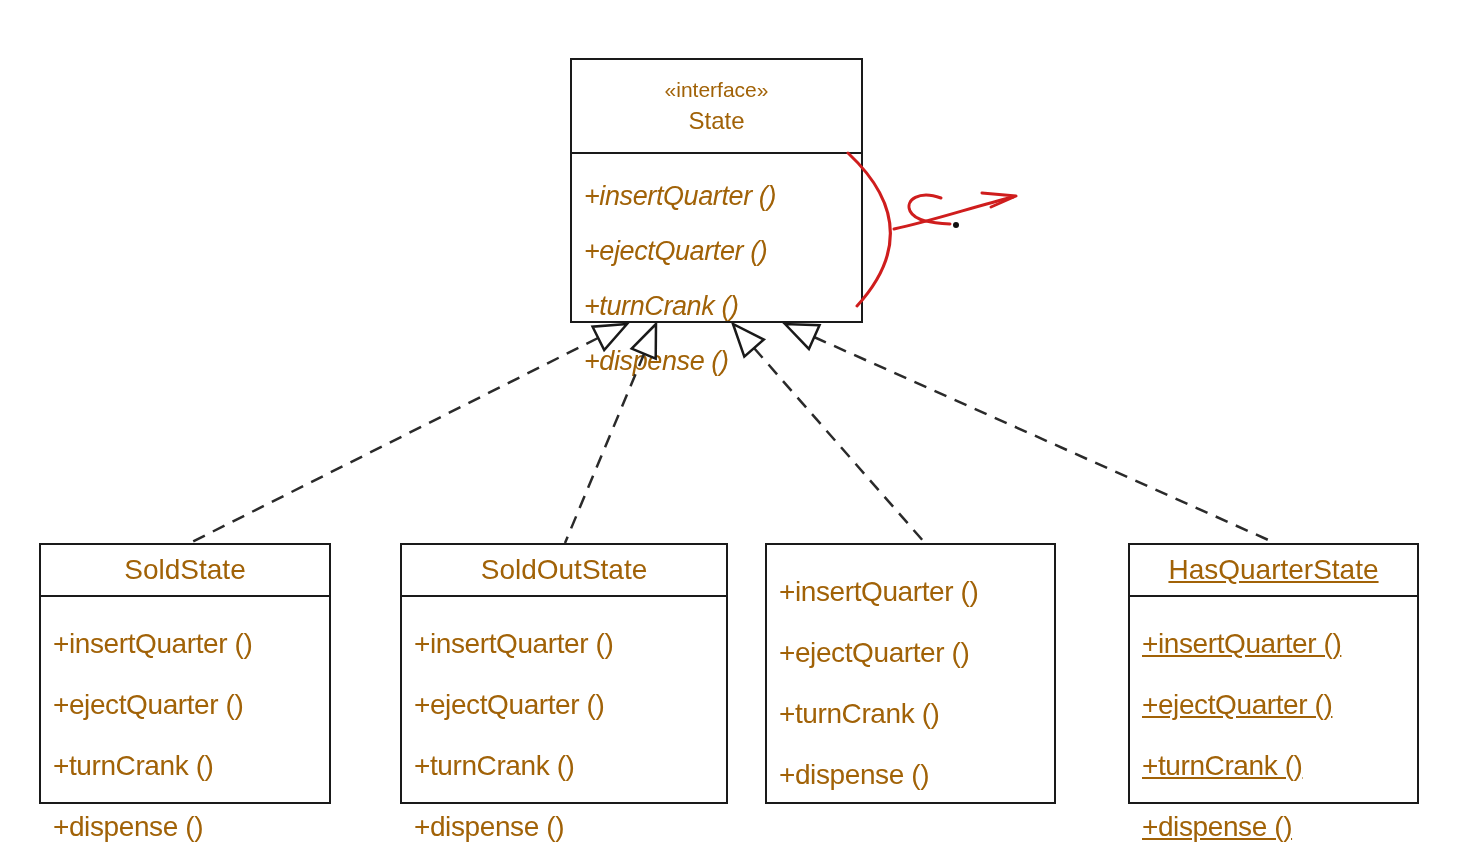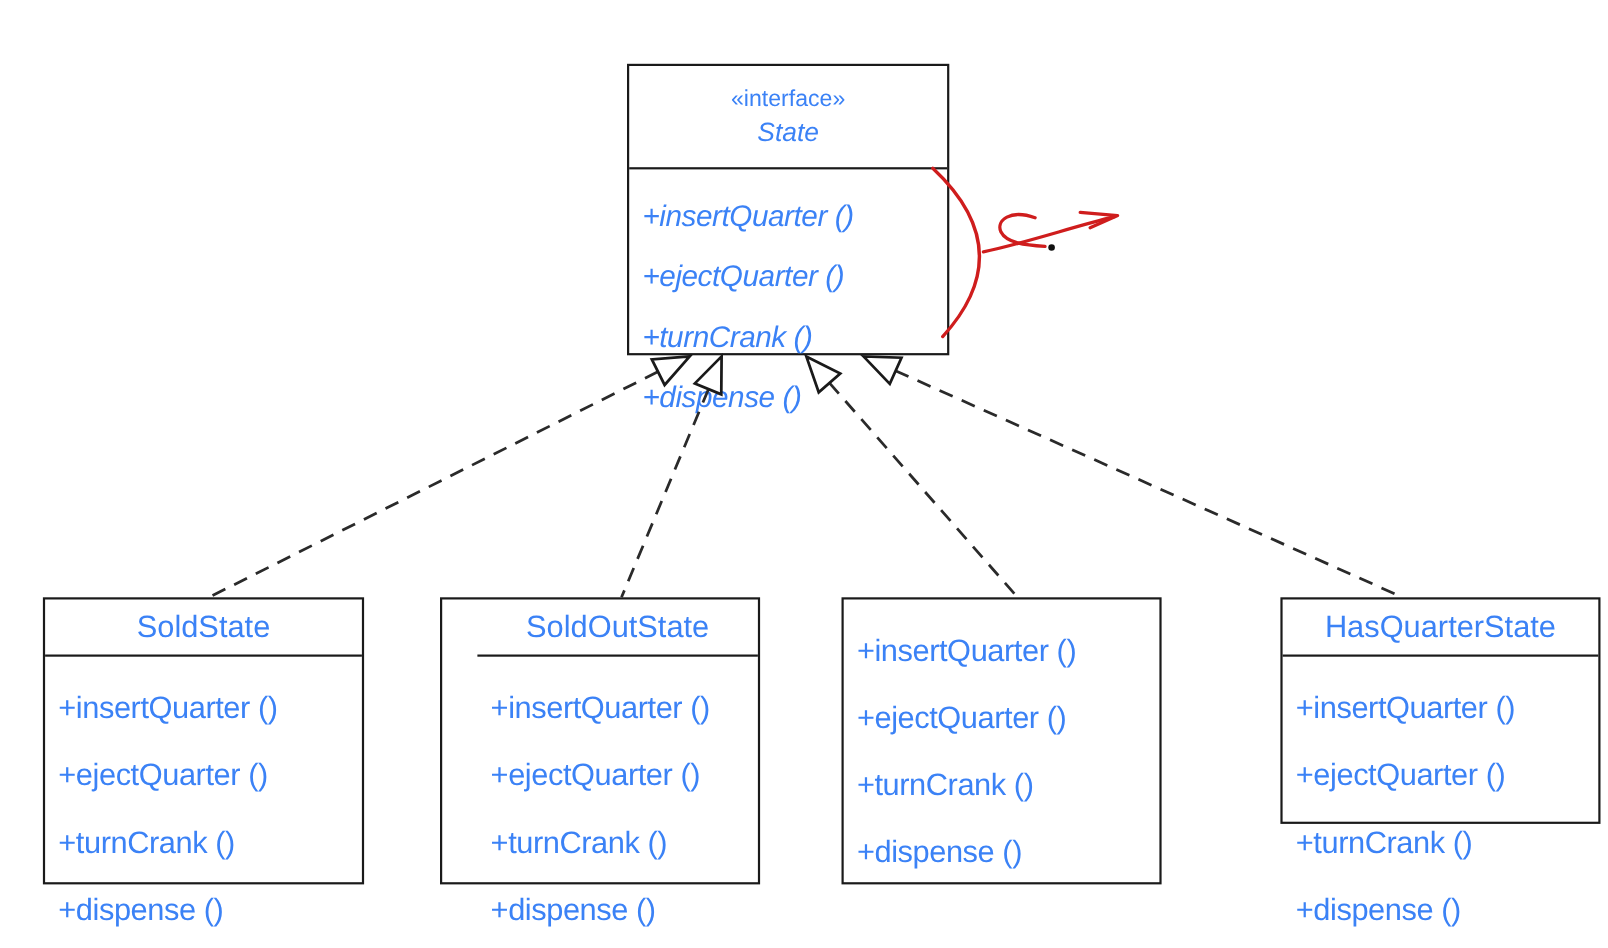--- a/index.html
+++ b/index.html
@@ -6,21 +6,21 @@
     margin: 0;
     padding: 0;
     background: #ffffff;
   }
   .canvas {
     position: relative;
     width: 1462px;
     height: 862px;
     background: #ffffff;
     font-family: "Liberation Sans", sans-serif;
-    color: #3b82f6;
+    color: #a16207;
     overflow: hidden;
   }
   .uml-class {
     position: absolute;
     background: #ffffff;
     border: 2px solid #1a1a1a;
     box-sizing: border-box;
   }
   .uml-title {
     border-bottom: 2px solid #1a1a1a;
@@ -37,32 +37,32 @@
   .method {
     white-space: nowrap;
     letter-spacing: -0.4px;
     margin-top: 16px;
   }
 
   
   .interface-box { left: 570px; top: 58px; width: 293px; height: 265px; }
   .interface-box .uml-title { height: 94px; }
   .interface-box .stereotype { font-size: 21px; line-height: 30px; }
-  .interface-box .if-name { font-size: 24px; font-style: italic; line-height: 32px; }
+  .interface-box .if-name { font-size: 24px; line-height: 32px; }
   .interface-box .uml-methods { padding-top: 7px; }
   .interface-box .method { font-size: 27px; line-height: 39px; font-style: italic; }
 
   
   .concrete .uml-title { height: 52px; }
   .concrete .cls-name { font-size: 28px; line-height: 28px; }
   .concrete .method { font-size: 28px; line-height: 45px; }
   .cls-0 { left: 39px;   top: 543px; width: 292px; height: 261px; }
-  .cls-1 { left: 400px;  top: 543px; width: 291px; height: 261px; padding-left: 32px; }
+  .cls-1 { left: 400px;  top: 543px; width: 328px; height: 261px; }
   .cls-2 { left: 765px;  top: 543px; width: 291px; height: 261px; }
-  .cls-3 { left: 1164px; top: 543px; width: 291px; height: 206px; }
+  .cls-3 { left: 1128px; top: 543px; width: 291px; height: 261px; text-decoration: underline; }
 
   .overlay {
     position: absolute;
     left: 0; top: 0;
     width: 1462px;
     height: 862px;
     pointer-events: none;
   }
   .dash-line {
     stroke: #2a2a2a;

